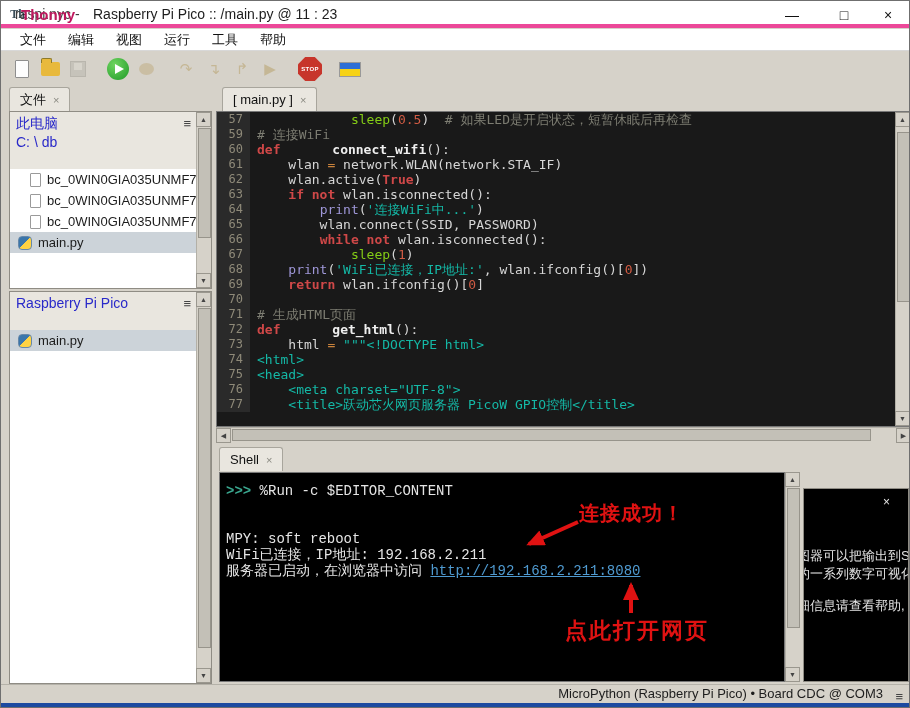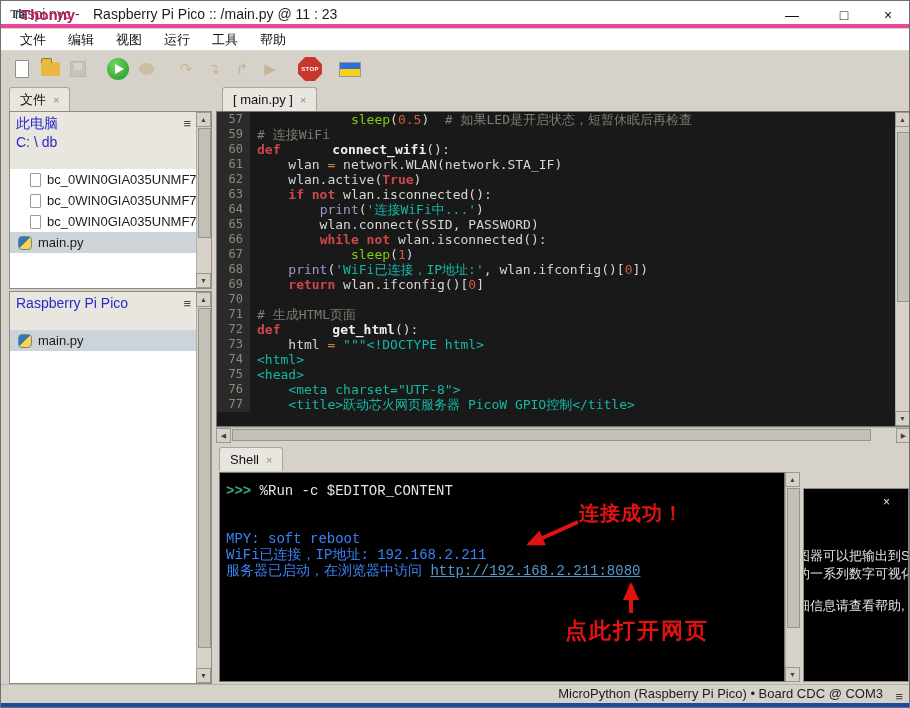--- a/index.html
+++ b/index.html
@@ -75,21 +75,21 @@
   .tk-com { color:#7d7d72; }
   .tk-num { color:#d05b43; }
   .tk-op { color:#c8823c; }
   .tk-bi { color:#9f97d8; }
   .tk-bi2 { color:#84cc16; }
   
   #shell { position:absolute; left:218px; top:471px; width:566px; height:210px; background:#000; border:1px solid #777; padding:10px 0 0 6px; overflow:hidden; }
   .sh-line { font:14px "Liberation Mono", monospace; height:16px; line-height:16px; white-space:pre; }
   .sh-prompt { color:#3aa78f; font-weight:bold; }
   .sh-cmd { color:#e4e4e4; }
-  .sh-out { color:#3b82f6; }
+  .sh-out { color:#e5e5e5; }
   .sh-link { color:#4f9ad0; text-decoration:underline; }
   
   #rpanel { position:absolute; left:802px; top:487px; width:106px; height:194px; background:#000; border:1px solid #8f8c84; overflow:hidden; }
   #rpanel .rx { position:absolute; right:18px; top:6px; color:#e8e8e8; font-size:12px; }
   .rp-line { position:absolute; left:-7px; white-space:nowrap; color:#e3e3e3; font-size:13px; }
   
   .annot { position:absolute; color:#e01212; font-weight:bold; font-family:"Liberation Serif", serif; }
   #annot-success { left:578px; top:499px; font-size:20px; letter-spacing:1px; }
   #annot-open { left:564px; top:615px; font-size:22px; letter-spacing:2px; }
   #arrows { position:absolute; left:0; top:0; width:910px; height:708px; pointer-events:none; }

